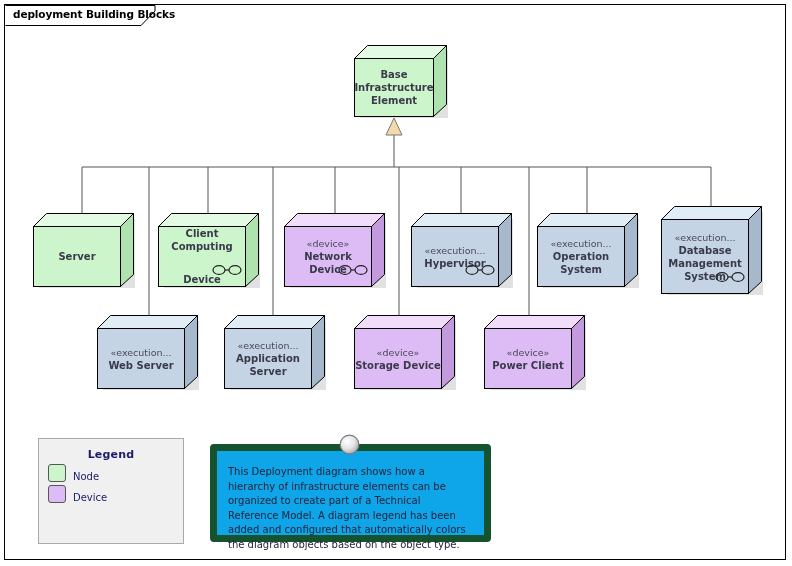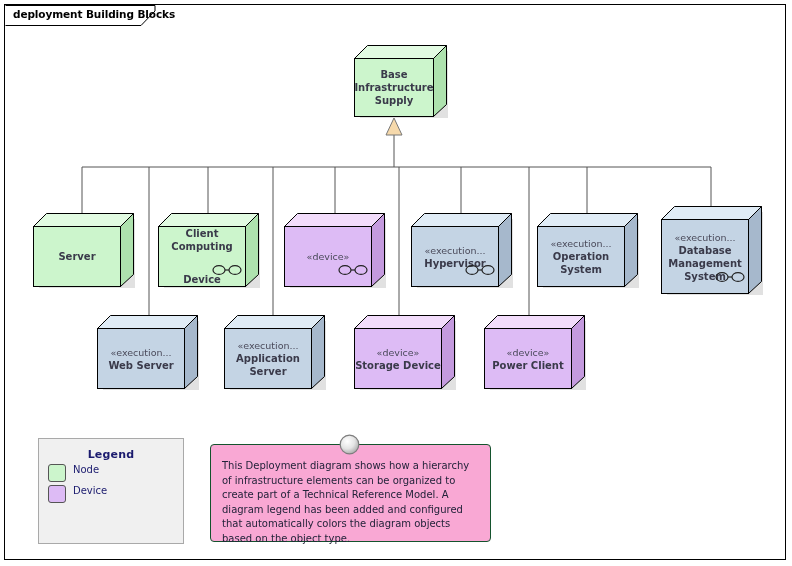--- a/index.html
+++ b/index.html
@@ -51,30 +51,30 @@
   
   #legend{
     position:absolute;left:38px;top:438px;width:146px;height:106px;
     background:#f0f0f0;border:1px solid #a9a9a9;border-radius:0;
     box-sizing:border-box;z-index:4;
   }
   #legend .title{
     text-align:center;font-size:11px;font-weight:bold;color:#1b1b6e;
     margin-top:9px;letter-spacing:.2px;
   }
-  #legend .row{display:flex;align-items:flex-start;margin:3px 0 0 9px;}
+  #legend .row{display:flex;align-items:flex-end;margin:3px 0 0 9px;}
   #legend .sw{
     width:18px;height:18px;border:1px solid #555;border-radius:3px;
     box-sizing:border-box;margin-right:7px;
   }
   #legend .rl{font-size:10px;color:#1b1b6e;}
   
   #note{
     position:absolute;left:210px;top:444px;width:281px;height:98px;
-    background:#f9a8d4;border:1px solid #14532d;border-radius:4px;
+    background:#0ea5e9;border:7px solid #14532d;border-radius:4px;
     box-sizing:border-box;z-index:4;
   }
   #note .txt{
     margin:14px 11px 0 11px;font-size:10px;line-height:14.6px;color:#23233a;
   }
   #note-pin{
     position:absolute;left:339px;top:434px;width:21px;height:21px;z-index:5;
   }
 </style>
 </head>
@@ -114,21 +114,21 @@
     <div class="node" style="left: 354px; top: 45px; width: 93px; height: 72px;">
       <div class="shadow"></div>
       <svg width="95" height="74">
         <path d="M0.5,13.5 L13.5,0.5 L92.5,0.5 L79.5,13.5 Z" fill="#e2fbe2" stroke="#000" stroke-width="1"></path>
         <path d="M79.5,13.5 L92.5,0.5 L92.5,59.5 L79.5,71.5 Z" fill="#aee2ae" stroke="#000" stroke-width="1"></path>
         <rect x="0.5" y="13.5" width="79" height="58" fill="#ccf5cc" stroke="#000" stroke-width="1"></rect>
       </svg>
       <div class="lbl" style="top: 13px; height: 59px;">
         <div>Base</div>
         <div>Infrastructure</div>
-        <div>Supply</div>
+        <div>Element</div>
       </div>
     </div>
     <div class="node" style="left: 33px; top: 213px; width: 101px; height: 74px;">
       <div class="shadow"></div>
       <svg width="103" height="76">
         <path d="M0.5,13.5 L13.5,0.5 L100.5,0.5 L87.5,13.5 Z" fill="#e2fbe2" stroke="#000" stroke-width="1"></path>
         <path d="M87.5,13.5 L100.5,0.5 L100.5,61.5 L87.5,73.5 Z" fill="#aee2ae" stroke="#000" stroke-width="1"></path>
         <rect x="0.5" y="13.5" width="87" height="60" fill="#ccf5cc" stroke="#000" stroke-width="1"></rect>
       </svg>
       <div class="lbl" style="top: 13px; height: 61px;">
@@ -154,20 +154,21 @@
     </div>
     <div class="node" style="left: 284px; top: 213px; width: 101px; height: 74px;">
       <div class="shadow"></div>
       <svg width="103" height="76">
         <path d="M0.5,13.5 L13.5,0.5 L100.5,0.5 L87.5,13.5 Z" fill="#f2dcfb" stroke="#000" stroke-width="1"></path>
         <path d="M87.5,13.5 L100.5,0.5 L100.5,61.5 L87.5,73.5 Z" fill="#c49ade" stroke="#000" stroke-width="1"></path>
         <rect x="0.5" y="13.5" width="87" height="60" fill="#ddbbf5" stroke="#000" stroke-width="1"></rect>
       </svg>
       <div class="lbl" style="top: 13px; height: 61px;">
         <div class="stereo">«device»</div>
+        <div>Network Device</div>
       </div>
       <svg class="socket" width="30" height="14" style="left: 54px; top: 50px;">
         <ellipse cx="7" cy="7" rx="6" ry="4.4" fill="none" stroke="#222" stroke-width="1.2"></ellipse>
         <line x1="13" y1="7" x2="17" y2="7" stroke="#222" stroke-width="1.2"></line>
         <ellipse cx="23" cy="7" rx="6" ry="4.4" fill="none" stroke="#222" stroke-width="1.2"></ellipse>
       </svg>
     </div>
     <div class="node" style="left: 411px; top: 213px; width: 101px; height: 74px;">
       <div class="shadow"></div>
       <svg width="103" height="76">

